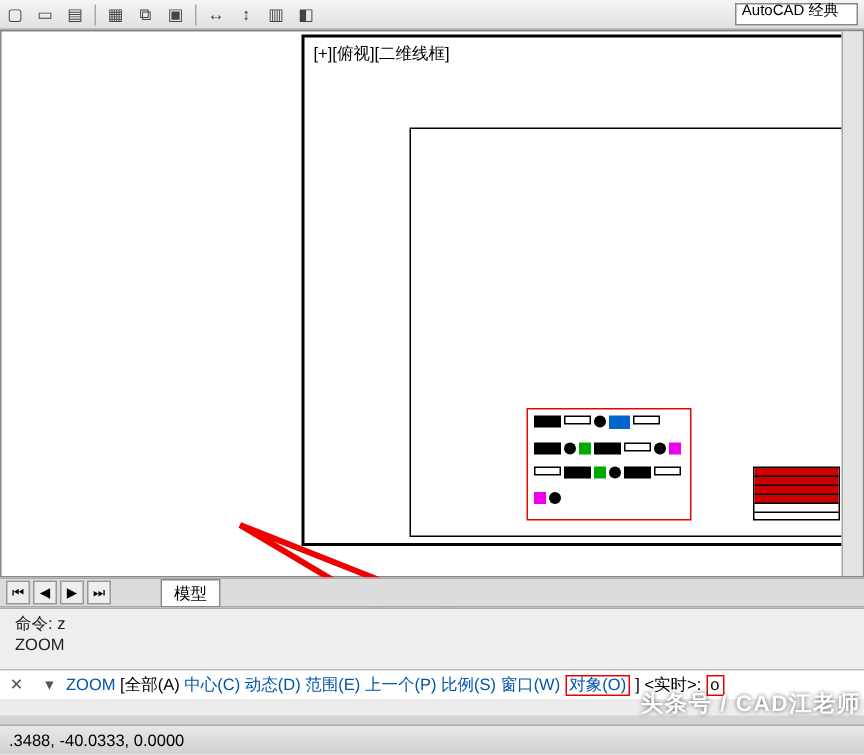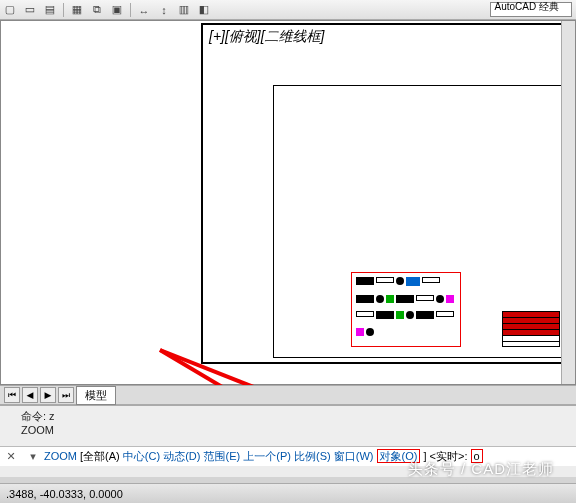--- a/index.html
+++ b/index.html
@@ -6,47 +6,47 @@
   body { background: #d4d4d4; font-family: "Microsoft YaHei", SimSun, sans-serif; font-size: 11px; width: 576px; height: 503px; overflow: hidden; position: relative; }
 
   .toolbar-top { position: absolute; top: 0; left: 0; right: 0; height: 20px; background: linear-gradient(#f5f5f5,#e0e0e0); border-bottom: 1px solid #aaa; display: flex; align-items: center; }
   .tb-icon { width: 14px; height: 14px; margin: 0 3px; display: inline-flex; align-items: center; justify-content: center; color: #444; cursor: pointer; }
   .tb-sep { width: 1px; height: 14px; background: #aaa; margin: 0 3px; }
   .ws-box { position: absolute; right: 4px; top: 2px; height: 15px; background: #fff; border: 1px solid #888; font-size: 10px; padding: 0 12px 6px 4px; display: flex; align-items: center; }
 
   .canvas-area { position: absolute; left: 0; top: 20px; right: 0; height: 365px; background: #fff; border: 1px solid #888; }
   .drawing-border { position: absolute; left: 200px; top: 2px; right: 2px; bottom: 20px; border: 2px solid #000; }
   .drawing-inner { position: absolute; left: 70px; top: 60px; right: 4px; bottom: 4px; border: 1px solid #000; }
-  .viewport-label { position: absolute; left: 210px; top: 8px; font-size: 14px; color: #000; font-style: italic; }
+  .viewport-label { position: absolute; left: 210px; top: 8px; font-size: 11px; color: #000; }
   .legend-box { position: absolute; right: 105px; bottom: 10px; width: 110px; height: 75px; border: 1px solid #e00; padding: 4px; display: flex; flex-wrap: wrap; gap: 2px; }
   .legend-sym { width: 18px; height: 8px; background: #000; }
   .legend-sym.s2 { width: 8px; height: 8px; border-radius: 50%; background: #000; }
   .legend-sym.s3 { width: 18px; height: 6px; border: 1px solid #000; background: none; }
   .legend-sym.s4 { width: 8px; height: 8px; background: #0a0; }
   .legend-sym.s5 { width: 8px; height: 8px; background: #e0e; }
   .legend-sym.s6 { width: 14px; height: 9px; background: #06c; }
   .title-block { position: absolute; right: 6px; bottom: 10px; width: 58px; height: 36px; border: 1px solid #000; }
   .title-block .row { height: 6px; border-bottom: 1px solid #000; background: #c00; }
   .title-block .row:last-child { background: none; }
   .scrollbar-r { position: absolute; right: 0; top: 0; bottom: 0; width: 14px; background: #e3e3e3; border-left: 1px solid #aaa; }
 
   .tabbar { position: absolute; left: 0; top: 385px; height: 20px; right: 0; background: #dcdcdc; border-top: 1px solid #aaa; border-bottom: 1px solid #aaa; display: flex; align-items: center; padding-left: 4px; }
   .tabbtn { width: 16px; height: 16px; border: 1px solid #999; background: #eee; margin-right: 2px; display: flex; align-items: center; justify-content: center; font-size: 9px; cursor: pointer; }
-  .tab { padding: 1px 8px; border: 1px solid #888; background: #fff; font-size: 11px; cursor: pointer; }
+  .tab { padding: 1px 8px; border: 1px solid #888; background: #fff; font-size: 11px; cursor: pointer; margin-left: 31px; }
 
   .cmd-area { position: absolute; left: 0; top: 405px; right: 0; height: 72px; background: #ededed; border-top: 1px solid #aaa; }
-  .cmd-hist { padding: 3px 21px; font-size: 11px; color: #222; line-height: 14px; background: #eee; height: 40px; }
+  .cmd-hist { padding: 3px 10px; font-size: 11px; color: #222; line-height: 14px; background: #eee; height: 40px; }
   .cmd-input-row { display: flex; align-items: center; height: 20px; border-top: 1px solid #bbb; background: #fff; position: relative; }
   .cmd-icon { width: 16px; height: 16px; margin: 0 3px; display: flex; align-items: center; justify-content: center; cursor: pointer; color: #555; }
   .boxcmd { border: 1px solid #e00; padding: 0 2px; display: inline; }
   .cmdtext { white-space: nowrap; }
 
   .statusbar { position: absolute; left: 0; bottom: 0; right: 0; height: 20px; background: linear-gradient(#e8e8e8,#d0d0d0); border-top: 1px solid #aaa; display: flex; align-items: center; font-size: 11px; padding: 0 6px; }
 
-  .watermark { position: absolute; right: 22px; bottom: 24px; color: #fff; font-size: 15px; text-shadow: 0 0 3px rgba(0,0,0,.6); font-weight: 400; letter-spacing: 1px; }
+  .watermark { position: absolute; right: 2px; bottom: 24px; color: #fff; font-size: 15px; text-shadow: 0 0 3px rgba(0,0,0,.6); font-weight: 700; letter-spacing: 1px; }
 
   .arrow-svg { position: absolute; left: 150px; top: 345px; pointer-events: none; overflow: visible; }
 
   .kw-blue { color: #05a; }
 </style>
 </head>
 <body>
 
 <div class="toolbar-top">
   <span class="tb-icon">▢</span>

